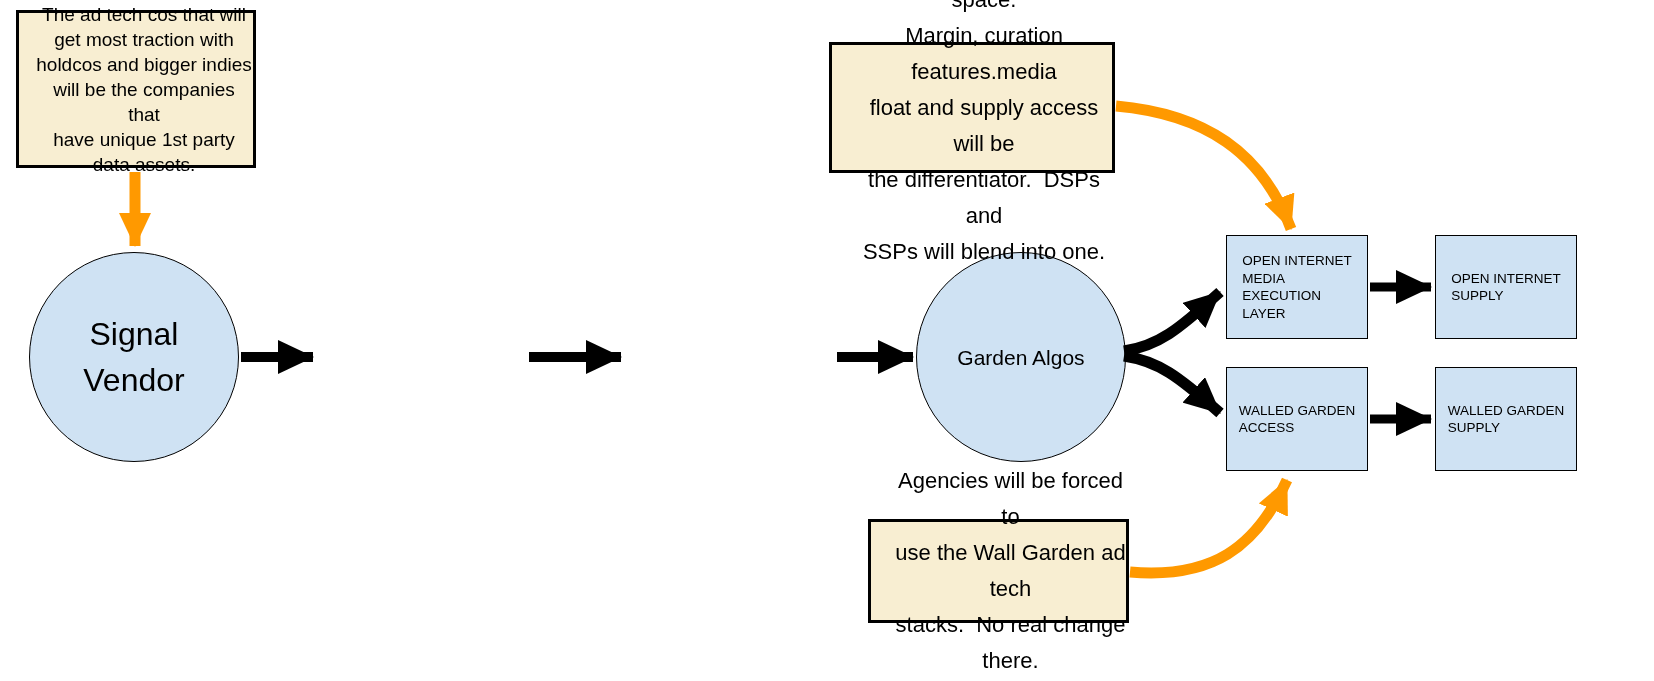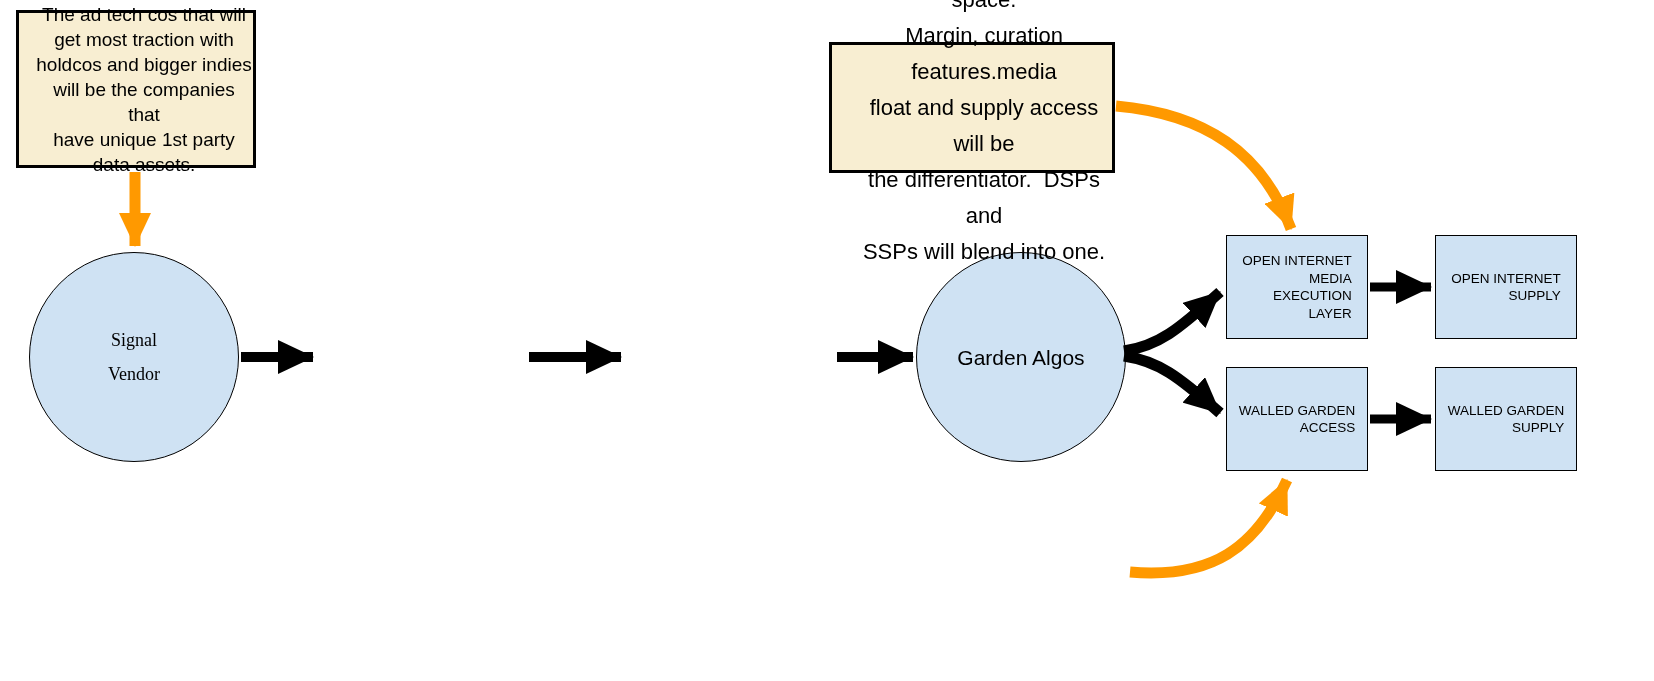--- a/index.html
+++ b/index.html
@@ -11,26 +11,26 @@
   body{font-family:"Liberation Sans", sans-serif; color:#000;}
   .canvas{position:relative; width:1654px; height:681px; background:var(--bg); overflow:hidden;}
 
   .node-circle{
     position:absolute; width:210px; height:210px; border-radius:50%;
     background:var(--node-fill); border:1.5px solid var(--node-border);
     display:flex; align-items:center; justify-content:center; text-align:center;
     z-index:1;
   }
   .node-circle .lbl{font-size:21px; line-height:27px; white-space:pre-wrap;}
-  .node-circle.big .lbl{font-size:18px; line-height:34px;font-family:Liberation Serif, serif;}
+  .node-circle.big .lbl{font-size:32px; line-height:46px;}
 
   .node-box{
     position:absolute; width:142px; height:104px;
     background:var(--node-fill); border:1px solid var(--node-border);
-    display:flex; align-items:center; justify-content:center; text-align:right;
+    display:flex; align-items:center; justify-content:center; text-align:left;
     z-index:1;
   }
   .node-box .lbl{font-size:13.5px; line-height:17.5px; white-space:pre-wrap;}
 
   .note{
     position:absolute; background:var(--note-fill); border:3px solid var(--note-border);
     display:flex; align-items:center; justify-content:center; text-align:center;
     z-index:3;
     padding-left:16px;
   }
@@ -69,20 +69,26 @@
 will be the companies that
 have unique 1st party
 data assets.</span>
   </div>
   <div class="note" id="note2">
     <span class="txt">This will be consolidated space.
 Margin, curation features.media
 float and supply access will be
 the differentiator.  DSPs and
 SSPs will blend into one.</span>
+  </div>
+  <div class="note" id="note3">
+    <span class="txt">Agencies will be forced to
+use the Wall Garden ad tech
+stacks.  No real change
+there.</span>
   </div>
 
   <div class="node-circle big" id="c1">
     <span class="lbl">Signal
 Vendor</span>
   </div>
   <div class="node-circle" id="c4">
     <span class="lbl">Garden Algos</span>
   </div>
 

